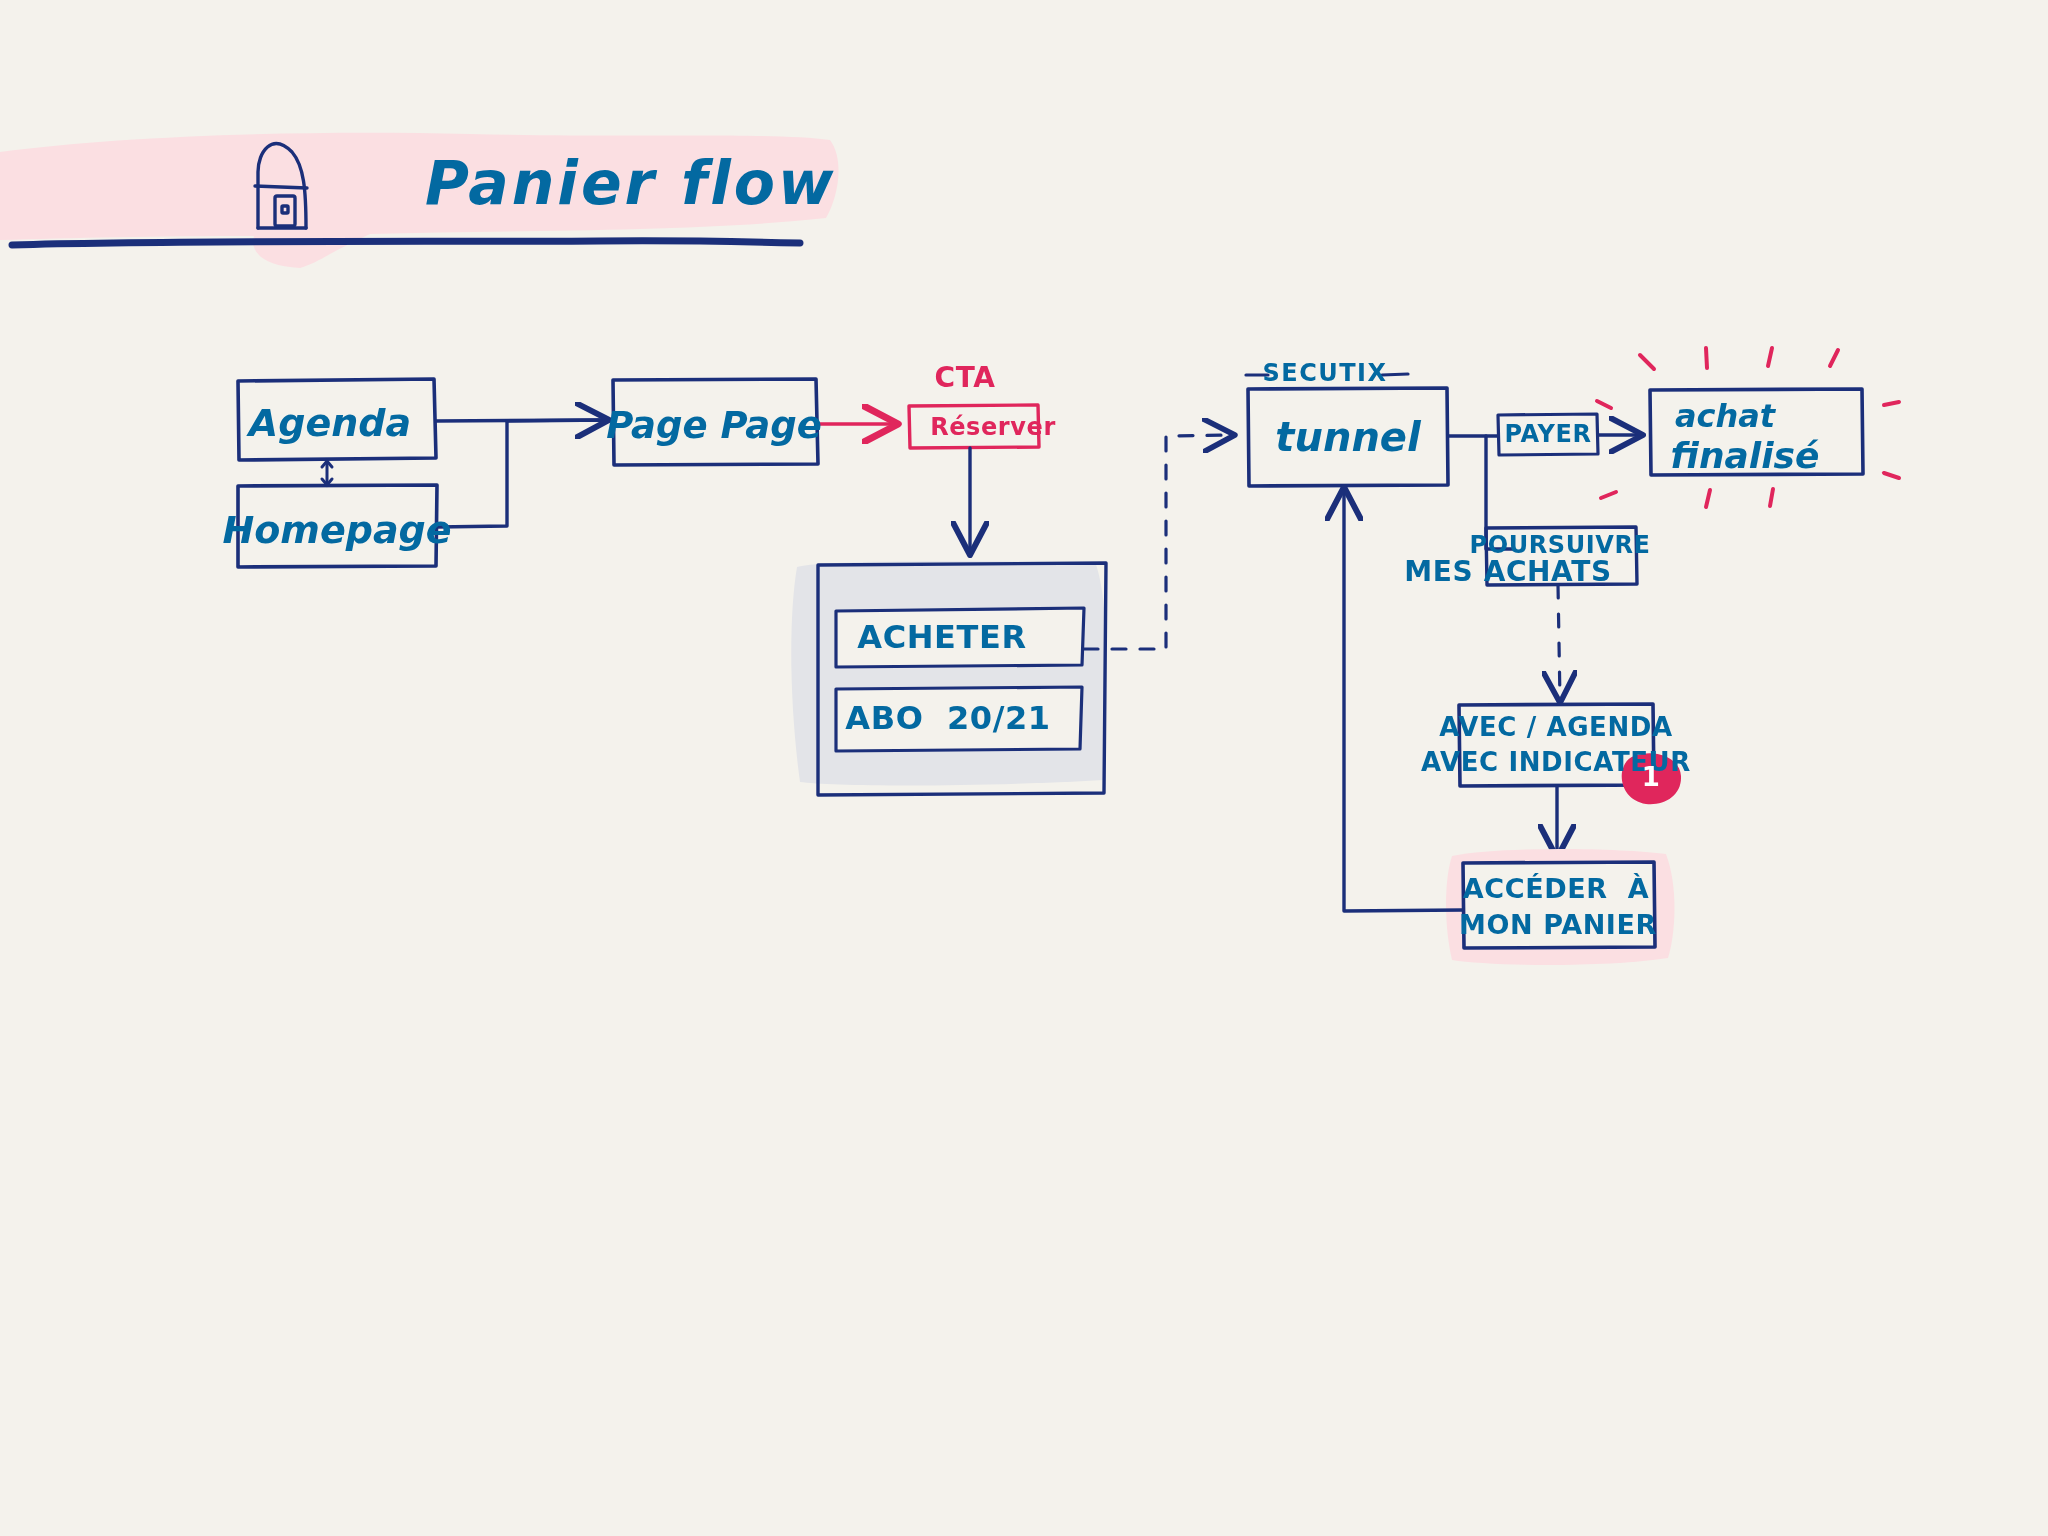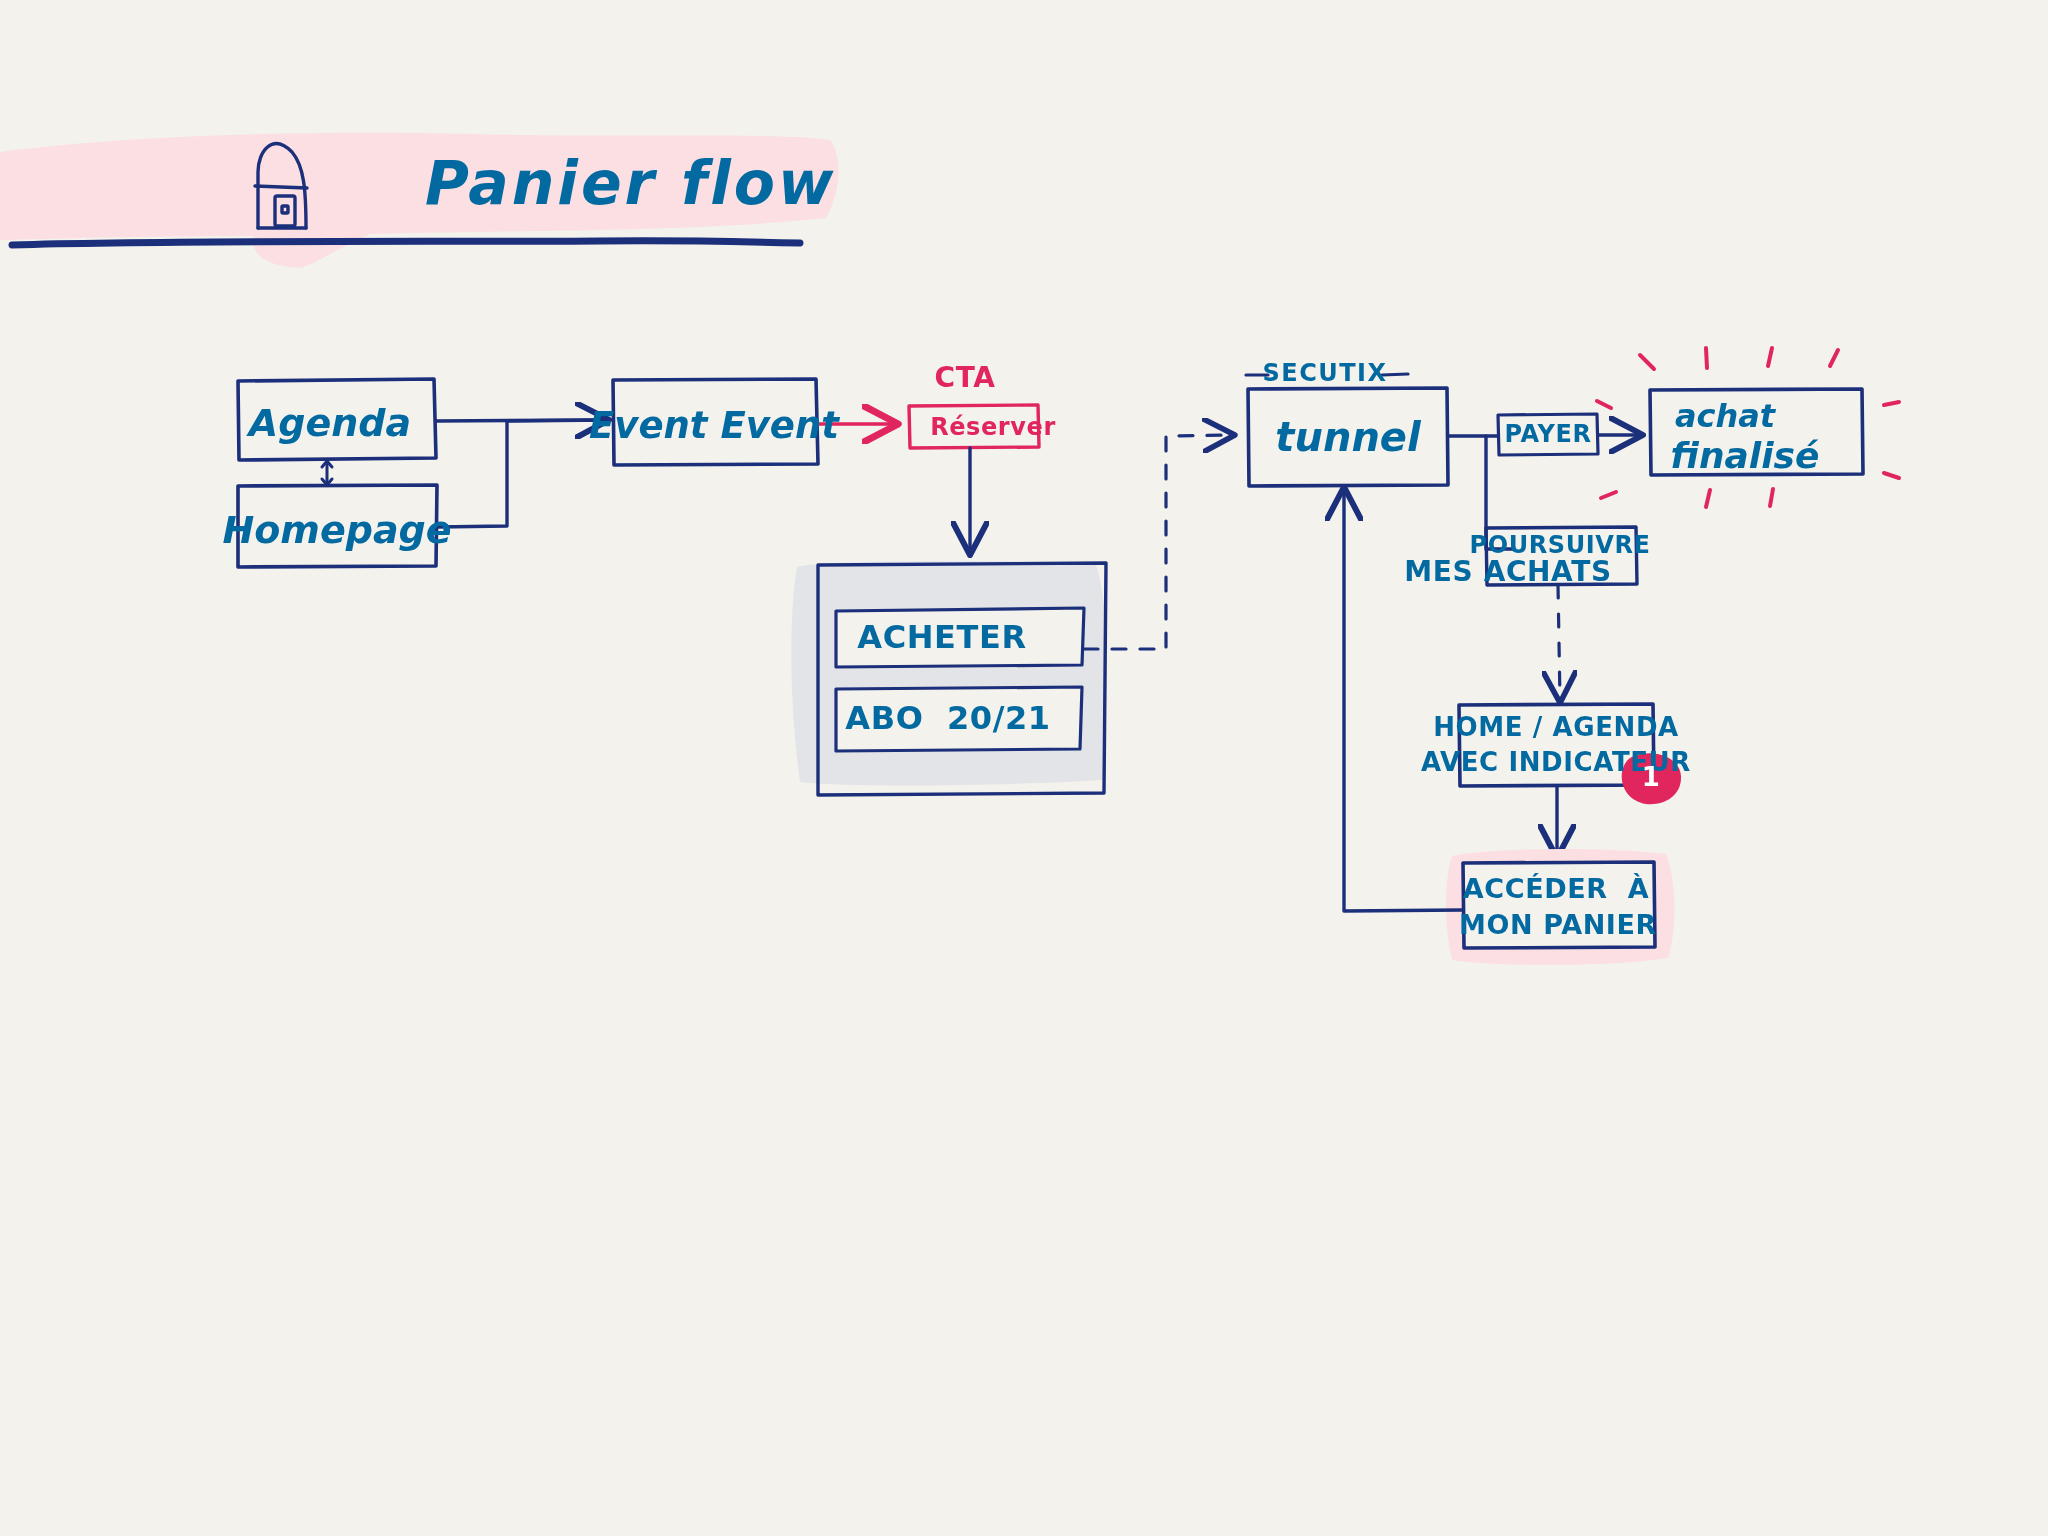--- a/index.html
+++ b/index.html
@@ -206,21 +206,21 @@
     <path d="M1463 910 L1344 911 L1344 490" marker-end="url(#ah)"></path>
   </g>
 </svg>
 
 <div class="lbl hand" style="left:425px; top:152px; font-size:60px; letter-spacing:3px;">Panier flow</div>
 
 <div class="lbl hand center" style="left:330px; top:424px; font-size:38px;">Agenda</div>
 
 <div class="lbl hand center" style="left:337px; top:531px; font-size:38px;">Homepage</div>
 
-<div class="lbl hand center" style="left:714px; top:426px; font-size:37px;">Event Event</div>
+<div class="lbl hand center" style="left:714px; top:426px; font-size:37px;">Page Page</div>
 
 <div class="lbl caps pinkink center" style="left:965px; top:378px; font-size:28px;">CTA</div>
 
 <div class="lbl caps pinkink center" style="left:972px; top:428px; font-size:24px;padding-left:42px;">Réserver</div>
 
 <div class="lbl caps center" style="left:942px; top:638px; font-size:32px;">ACHETER</div>
 
 <div class="lbl caps center" style="left:948px; top:719px; font-size:32px;">ABO  20/21</div>
 
 <div class="lbl caps center" style="left:1325px; top:374px; font-size:24px; letter-spacing:1.5px;">SECUTIX</div>
@@ -228,19 +228,19 @@
 <div class="lbl hand center" style="left:1348px; top:437px; font-size:40px;">tunnel</div>
 
 <div class="lbl caps center" style="left:1548px; top:435px; font-size:24px;">PAYER</div>
 
 <div class="lbl hand center" style="left:1725px; top:417px; font-size:32px;">achat</div>
 <div class="lbl hand center" style="left:1745px; top:456px; font-size:36px;">finalisé</div>
 
 <div class="lbl caps center" style="left:1560px; top:546px; font-size:24px;">POURSUIVRE</div>
 <div class="lbl caps center" style="left:1508px; top:572px; font-size:28px;">MES ACHATS</div>
 
-<div class="lbl caps center" style="left:1556px; top:728px; font-size:26px;">HOME / AGENDA</div>
+<div class="lbl caps center" style="left:1556px; top:728px; font-size:26px;">AVEC / AGENDA</div>
 <div class="lbl caps center" style="left:1556px; top:763px; font-size:26px;">AVEC INDICATEUR</div>
 
 <div class="lbl caps center" style="left:1651px; top:778px; font-size:26px; color:#ffffff;">1</div>
 
 <div class="lbl caps center" style="left:1556px; top:889px; font-size:27px;">ACCÉDER  À</div>
 <div class="lbl caps center" style="left:1558px; top:925px; font-size:27px;">MON PANIER</div>
 
 </body></html>

